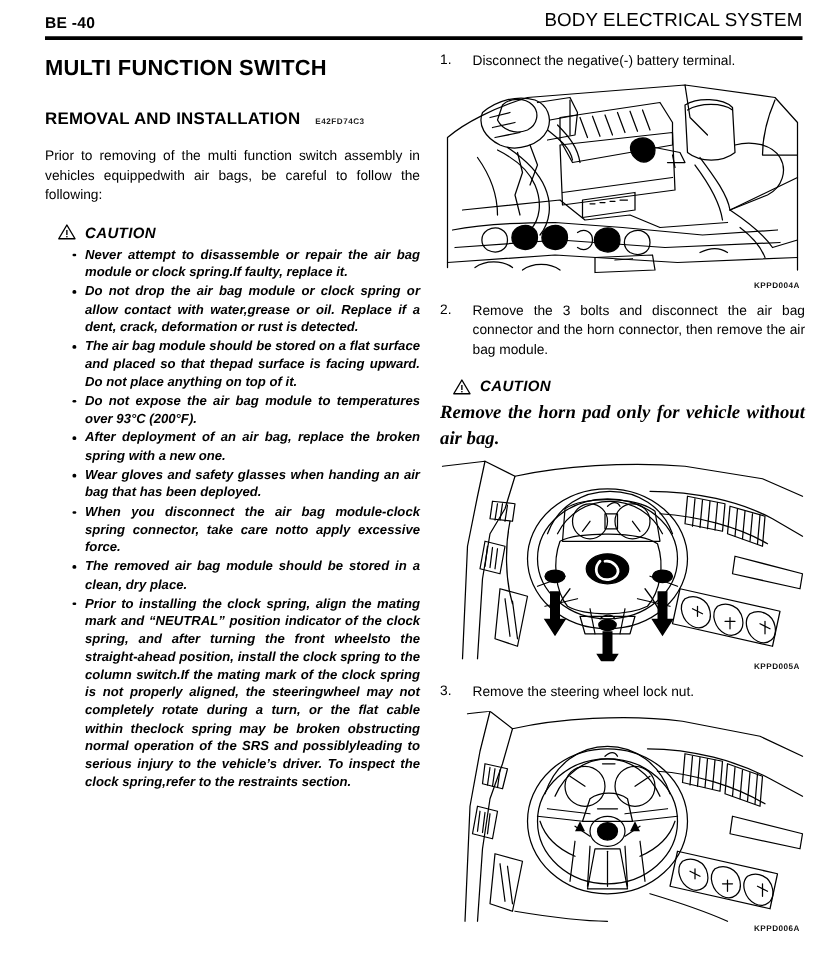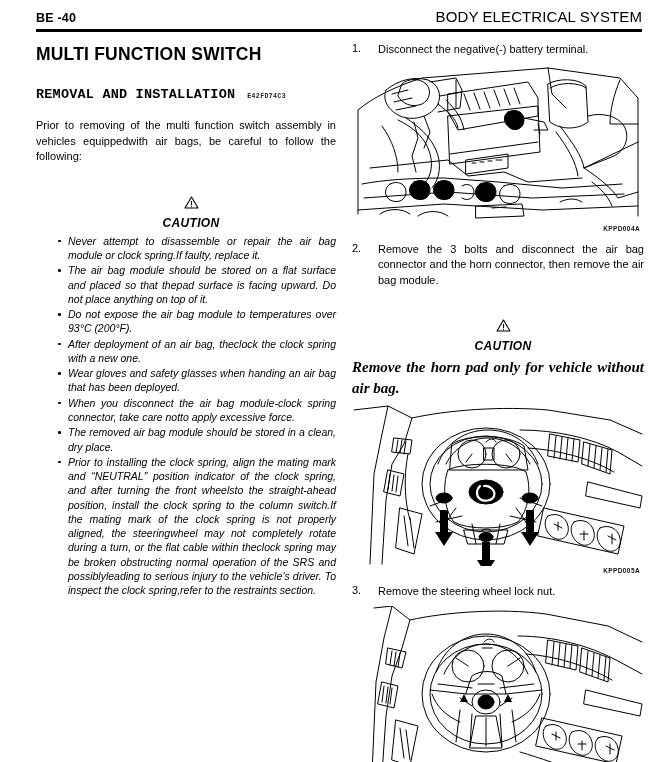--- a/index.html
+++ b/index.html
@@ -31,45 +31,45 @@
   
   .columns{display:flex;padding:0 21px 0 36px;box-sizing:border-box;gap:16px;}
   .col-left{width:300px;flex:0 0 300px;}
   .col-right{width:292px;flex:0 0 292px;}
 
   h1.doc-title{
     font-size:17.5px;font-weight:bold;margin:12px 0 0 0;letter-spacing:.2px;
   }
   h2.sub-title{
     font-size:13.5px;font-weight:bold;margin:22px 0 0 0;letter-spacing:.2px;
-    display:flex;align-items:baseline;gap:12px;font-family:Liberation Mono, monospace;
+    display:flex;align-items:baseline;gap:12px;
   }
   .doc-code{font-size:6.5px;font-weight:bold;letter-spacing:.4px;color:#222;}
 
   p.intro{
     font-size:11px;line-height:1.42;margin:16px 0 0 0;text-align:justify;
   }
 
   
   .caution-head{
-    display:flex;align-items:center;gap:7px;margin:31px 0 4px 10px;flex-direction:column;
+    display:flex;align-items:center;gap:7px;margin:14px 0 4px 10px;
   }
   .warn-tri{display:block;}
   .caution-word{font-size:12px;font-weight:bold;font-style:italic;letter-spacing:.3px;}
   .caution-body{
     font-size:15px;font-weight:bold;font-style:italic;line-height:1.36;
     text-align:justify;margin:2px 0 0 0;font-family:Liberation Serif, serif;
   }
 
   ul.bullets{
     list-style:none;margin:2px 0 0 0;padding:0 0 0 22px;
   }
   ul.bullets li{
     position:relative;
-    font-size:10.5px;font-weight:normal;font-style:italic;
+    font-size:10.5px;font-weight:bold;font-style:italic;
     line-height:1.36;text-align:justify;
     margin:0 0 1px 0;padding-left:10px;
   }
   ul.bullets li:before{
     content:"";position:absolute;left:0;top:6px;
     width:2.5px;height:2.5px;background:#000;border-radius:50%;
   }
 
   
   .step{display:flex;gap:10px;margin:10px 0 0 0;}
@@ -113,23 +113,24 @@
             <path d="M7.5 1 L14 12 L1 12 Z" fill="none" stroke="#000" stroke-width="1.1" stroke-linejoin="round"></path>
             <rect x="6.95" y="5" width="1.1" height="4" fill="#000"></rect>
             <rect x="6.95" y="9.8" width="1.1" height="1.1" fill="#000"></rect>
           </svg>
         </span>
         <span class="caution-word">CAUTION</span>
       </div>
 
       <ul class="bullets">
         <li>Never attempt to disassemble or repair the air bag module or clock spring.If faulty, replace it.</li>
+        <li>Do not drop the air bag module or clock spring or allow contact with water,grease or oil.  Replace if a dent, crack, deformation or rust is detected.</li>
         <li>The air bag module should be stored on a flat surface and placed so that thepad surface is facing upward.  Do not place anything on top of it.</li>
         <li>Do not expose the air bag module to temperatures over 93°C (200°F).</li>
-        <li>After deployment of an air bag, theclock the clock spring with a new one.</li>
+        <li>After deployment of an air bag, replace the broken spring with a new one.</li>
         <li>Wear gloves and safety glasses when handing an air bag that has been deployed.</li>
         <li>When you disconnect the air bag module-clock spring connector, take care notto apply excessive force.</li>
         <li>The removed air bag module should be stored in a clean, dry place.</li>
         <li>Prior to installing the clock spring, align the mating mark and “NEUTRAL” position indicator of the clock spring, and after turning the front wheelsto the straight-ahead position, install the clock spring to the column switch.If the mating mark of the clock spring is not properly aligned, the steeringwheel may not completely rotate during a turn, or the flat cable within theclock spring may be broken obstructing normal operation of the SRS and possiblyleading to serious injury to the vehicle’s driver.  To inspect the clock spring,refer to the restraints section.</li>
       </ul>
 
     </div>
 
     <div class="col-right">
 

